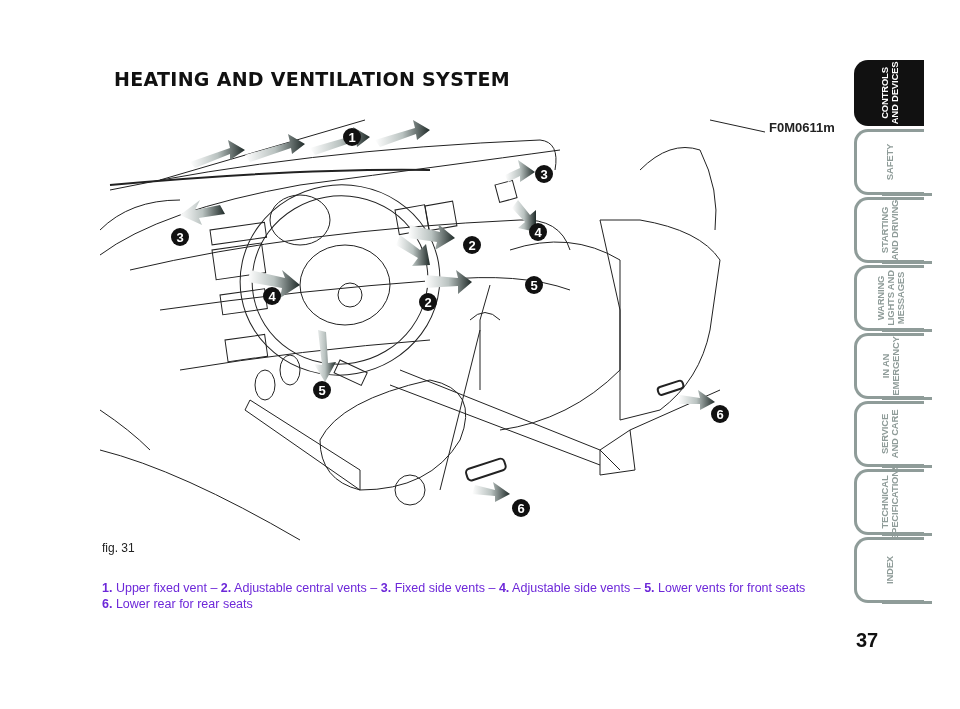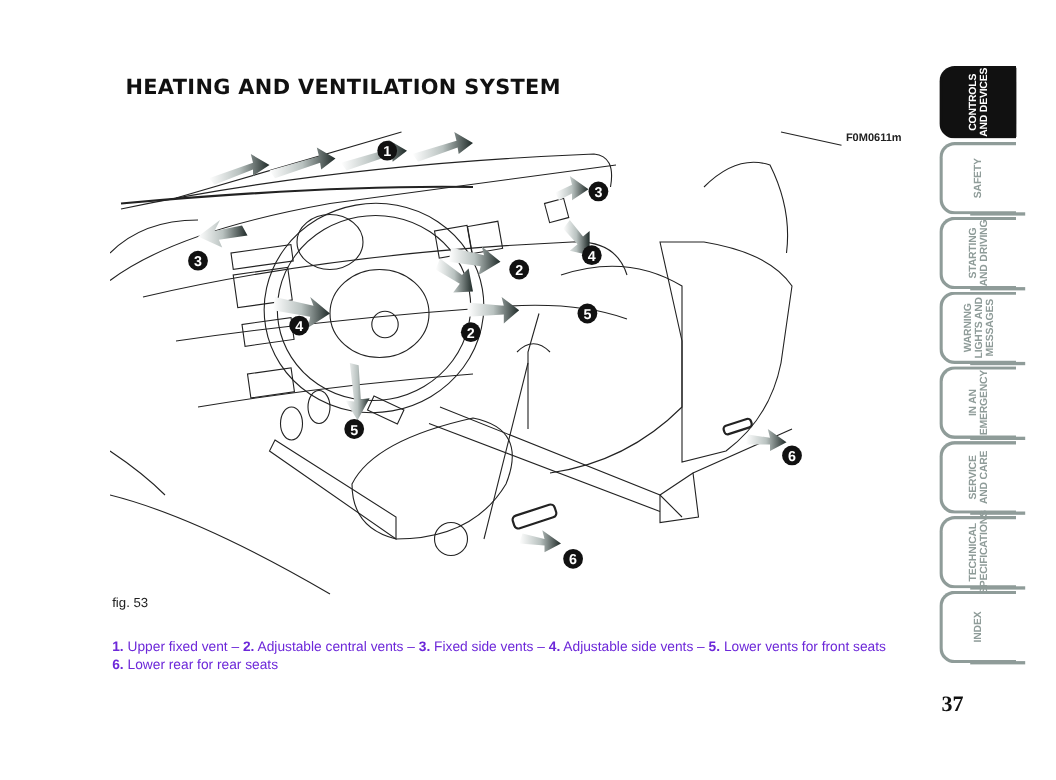--- a/index.html
+++ b/index.html
@@ -5,21 +5,21 @@
   html, body { margin: 0; padding: 0; background: #ffffff; }
   body { width: 960px; height: 709px; position: relative; overflow: hidden;
          font-family: "DejaVu Sans", sans-serif; color: #111; }
 
   .page-title { position: absolute; left: 102px; top: 68px; font-size: 19px;
                 font-weight: bold; letter-spacing: 0.3px; color: #111; margin-left: 12px; }
 
   .figure { position: absolute; left: 100px; top: 110px; width: 740px; height: 440px; }
   .figure svg { width: 100%; height: 100%; display: block; }
 
-  .fig-code { position: absolute; left: 769px; top: 120px; font-size: 10px;
+  .fig-code { position: absolute; left: 769px; top: 120px; font-size: 13px;
               font-weight: bold; font-family: "Liberation Sans", sans-serif; color: #222; }
 
   .fig-label { position: absolute; left: 102px; top: 541px; font-size: 12px;
                font-family: "Liberation Sans", sans-serif; color: #222; }
 
   .caption { position: absolute; left: 102px; top: 580px; width: 730px; font-size: 12.5px;
              line-height: 16px; font-family: "Liberation Sans", sans-serif; color: #6d28d9; }
   .caption b { font-weight: bold; }
 
   
@@ -29,21 +29,21 @@
          display: flex; align-items: center; justify-content: center; cursor: pointer; }
   .tab.active { background: #111; border-color: #111; }
   .tab-label { display: block; transform: rotate(-90deg); white-space: nowrap;
                font-family: "Liberation Sans", sans-serif; font-weight: bold;
                font-size: 9.5px; line-height: 10px; text-align: center; color: #8f9c99;
                letter-spacing: -0.2px; }
   .tab.active .tab-label { color: #fff; }
   .tab-line { position: absolute; left: 28px; width: 50px; height: 3px; background: #8f9c99; }
 
   .page-number { position: absolute; left: 856px; top: 629px; font-size: 20px;
-                 font-weight: bold; font-family: Liberation Serif, serif; color: #111; }
+                 font-weight: bold; font-family: Liberation Sans, sans-serif; color: #111; }
 
   .callout { font-family: "Liberation Sans", sans-serif; font-weight: bold; font-size: 13px; }
 </style>
 </head>
 <body>
 
 <div class="page-title">HEATING AND VENTILATION SYSTEM</div>
 
 <div class="fig-code">F0M0611m</div>
 
@@ -171,21 +171,21 @@
           <text x="421" y="403" text-anchor="middle" fill="#fff">6</text>
         </g>
       <g>
           <circle cx="620" cy="304" r="9" fill="#111"></circle>
           <text x="620" y="309" text-anchor="middle" fill="#fff">6</text>
         </g>
     </g>
   </svg>
 </div>
 
-<div class="fig-label">fig. 53</div>
+<div class="fig-label">fig. 31</div>
 
 <div class="caption">
   <span><b>1.</b> <span>Upper fixed vent –</span></span>
   <span><b>2.</b> <span>Adjustable central vents –</span></span>
   <span><b>3.</b> <span>Fixed side vents –</span></span>
   <span><b>4.</b> <span>Adjustable side vents –</span></span>
   <span><b>5.</b> <span>Lower vents for front seats</span></span><br>
   <span><b>6.</b> <span>Lower rear for rear seats</span></span>
 </div>
 

